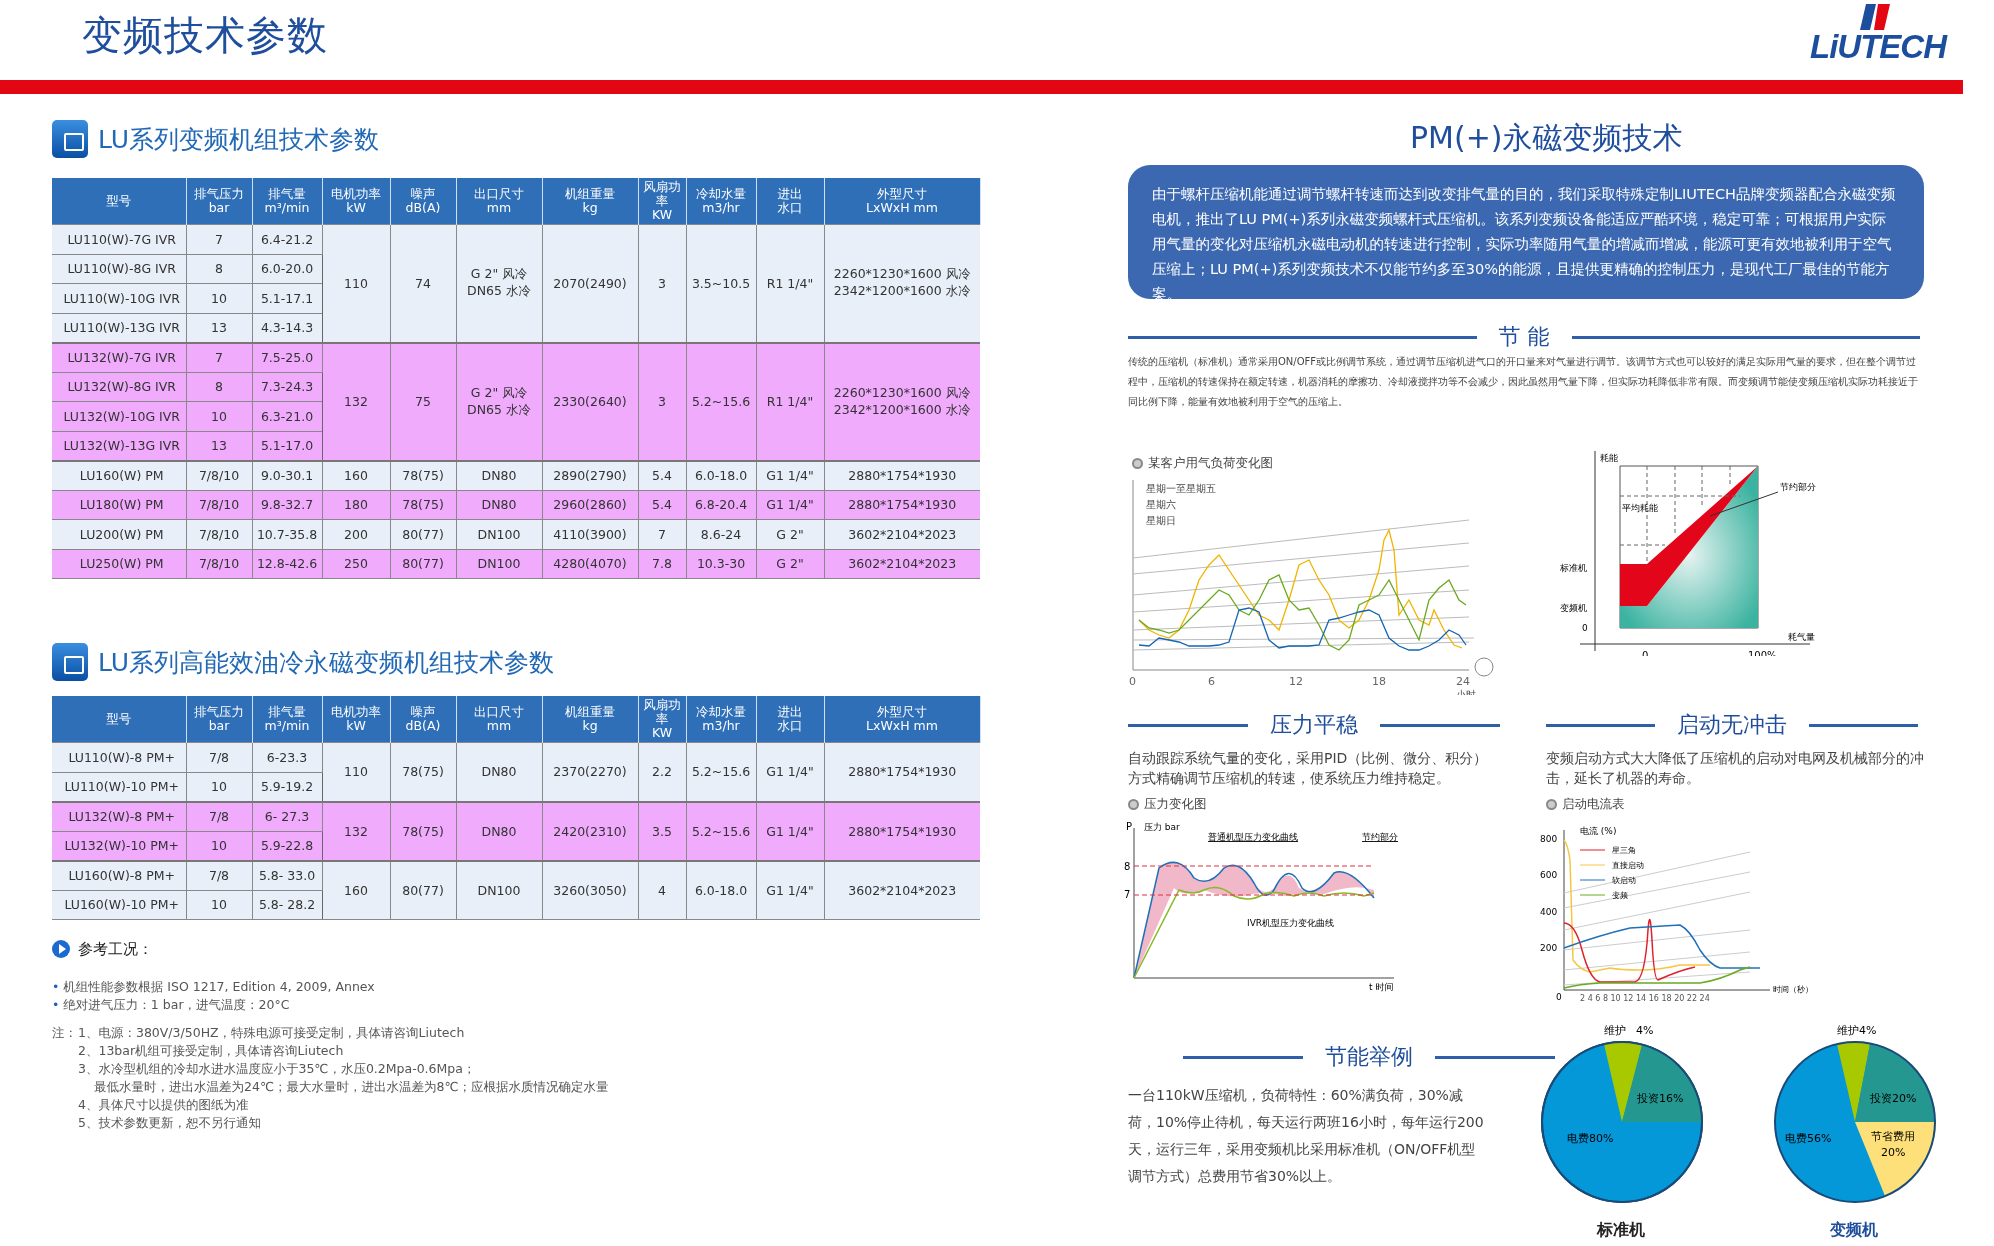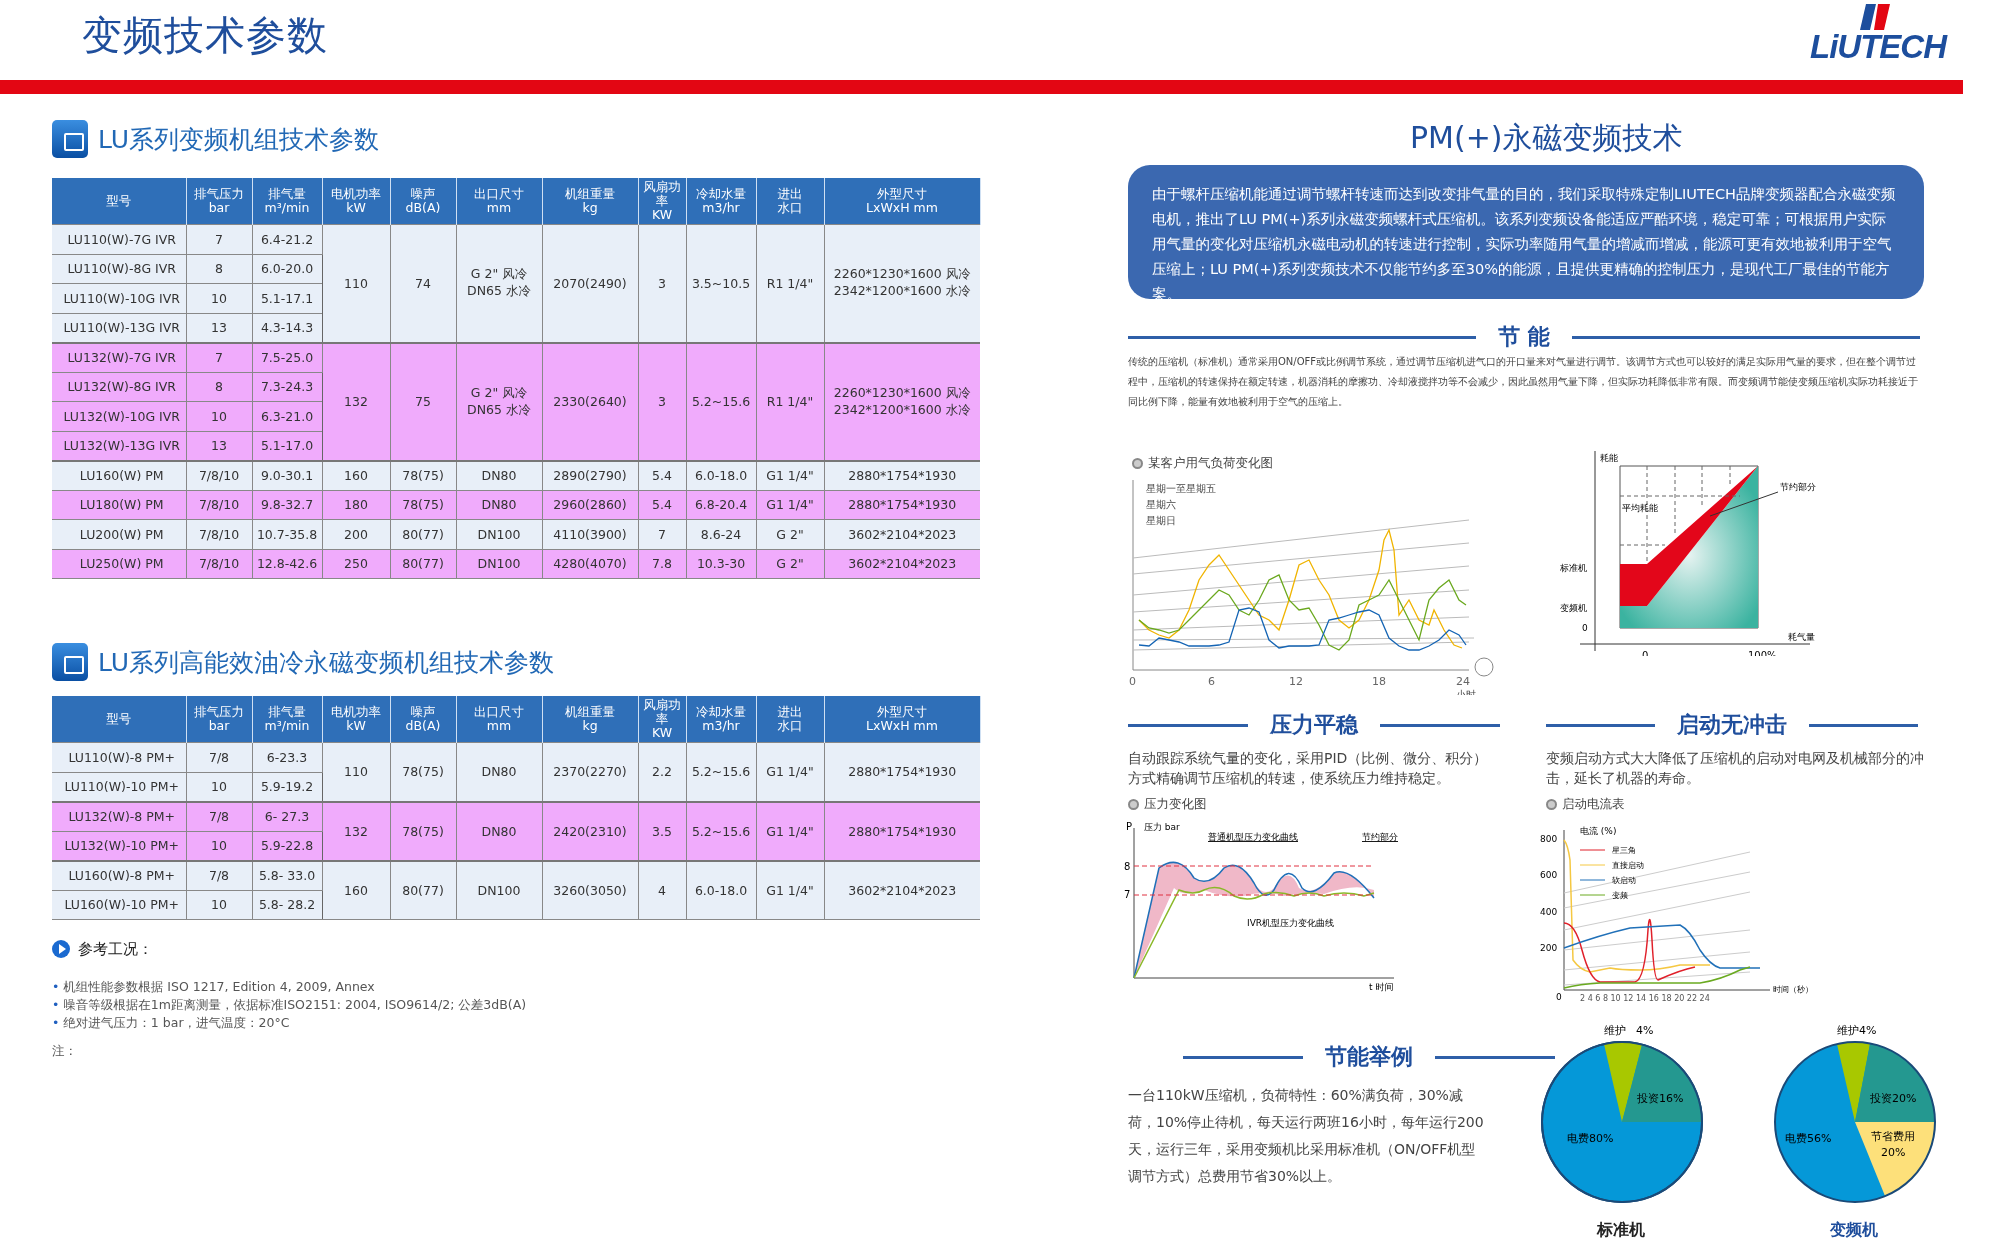--- a/index.html
+++ b/index.html
@@ -25,21 +25,21 @@
 .thick td{border-top:2px solid #777 !important}
 .notes{font-size:12.5px;color:#555;line-height:18px}
 .notes .ref-title{font-size:15px;color:#222;display:flex;align-items:flex-start;gap:8px;margin-bottom:20px}
 .play{width:18px;height:18px;border-radius:50%;background:#1a6ad0;position:relative}
 .play:after{content:"";position:absolute;left:7px;top:4px;border-left:7px solid #fff;border-top:5px solid transparent;border-bottom:5px solid transparent}
 .bul{color:#2060c0}
 .rt-title{font-size:30px;color:#1f4e9c;left:1410px;top:118px}
 .bluebox{left:1128px;top:165px;width:796px;height:134px;background:#3b68b0;border-radius:22px;color:#fff;font-size:14.5px;line-height:25px;padding:17px 24px 0 24px}
 .divider{display:flex;align-items:center;justify-content:center;gap:22px}
 .divider .ln{flex:1;height:3px;background:#2e5fa8}
-.divider .tx{font-size:22px;color:#1f4e9c;font-weight:bold}
+.divider .tx{font-size:22px;color:#1f4e9c;font-weight:normal}
 .para{font-size:10px;color:#444;line-height:20px}
 .cap{font-size:12.5px;color:#444;display:flex;align-items:center;gap:5px}
 .cap-dot{width:11px;height:11px;border-radius:50%;border:2px solid #888;background:#ccc}
 svg text{font-family:"DejaVu Sans",sans-serif}
 </style>
 </head>
 <body>
 
 <div class="abs page-title">变频技术参数</div>
 <div class="abs logo">
@@ -287,24 +287,31 @@
       </tr>
     </tbody>
 </table>
 
 <div class="abs notes" style="left:52px;top:940px;width:620px">
   <div class="ref-title">
       <span class="play"></span>
       <span>参考工况：</span>
     </div>
   <div><span class="bul">•</span> <span>机组性能参数根据 ISO 1217, Edition 4, 2009, Annex</span></div>
-  <div><span class="bul">•</span> <span>噪音等级根据在1m距离测量，依据标准ISO2151: 2004, ISO9614/2; 公差3dB(A)</span></div>
   <div><span class="bul">•</span> <span>绝对进气压力：1 bar，进气温度：20°C</span></div>
   <div style="margin-top:10px;display:flex">
     <div style="width:26px">注：</div>
+    <div>
+      <div>1、电源：380V/3/50HZ，特殊电源可接受定制，具体请咨询Liutech</div>
+      <div>2、13bar机组可接受定制，具体请咨询Liutech</div>
+      <div>3、水冷型机组的冷却水进水温度应小于35℃，水压0.2Mpa-0.6Mpa；</div>
+      <div style="padding-left:16px">最低水量时，进出水温差为24℃；最大水量时，进出水温差为8℃；应根据水质情况确定水量</div>
+      <div>4、具体尺寸以提供的图纸为准</div>
+      <div>5、技术参数更新，恕不另行通知</div>
+    </div>
   </div>
 </div>
 
 <div class="abs rt-title">PM(+)永磁变频技术</div>
 <div class="abs bluebox">由于螺杆压缩机能通过调节螺杆转速而达到改变排气量的目的，我们采取特殊定制LIUTECH品牌变频器配合永磁变频电机，推出了LU PM(+)系列永磁变频螺杆式压缩机。该系列变频设备能适应严酷环境，稳定可靠；可根据用户实际用气量的变化对压缩机永磁电动机的转速进行控制，实际功率随用气量的增减而增减，能源可更有效地被利用于空气压缩上；LU PM(+)系列变频技术不仅能节约多至30%的能源，且提供更精确的控制压力，是现代工厂最佳的节能方案。</div>
 
 <div class="abs divider" style="left:1128px;top:322px;width:792px">
   <div class="ln"></div>
     <div class="tx">节 能</div>
     <div class="ln"></div>

